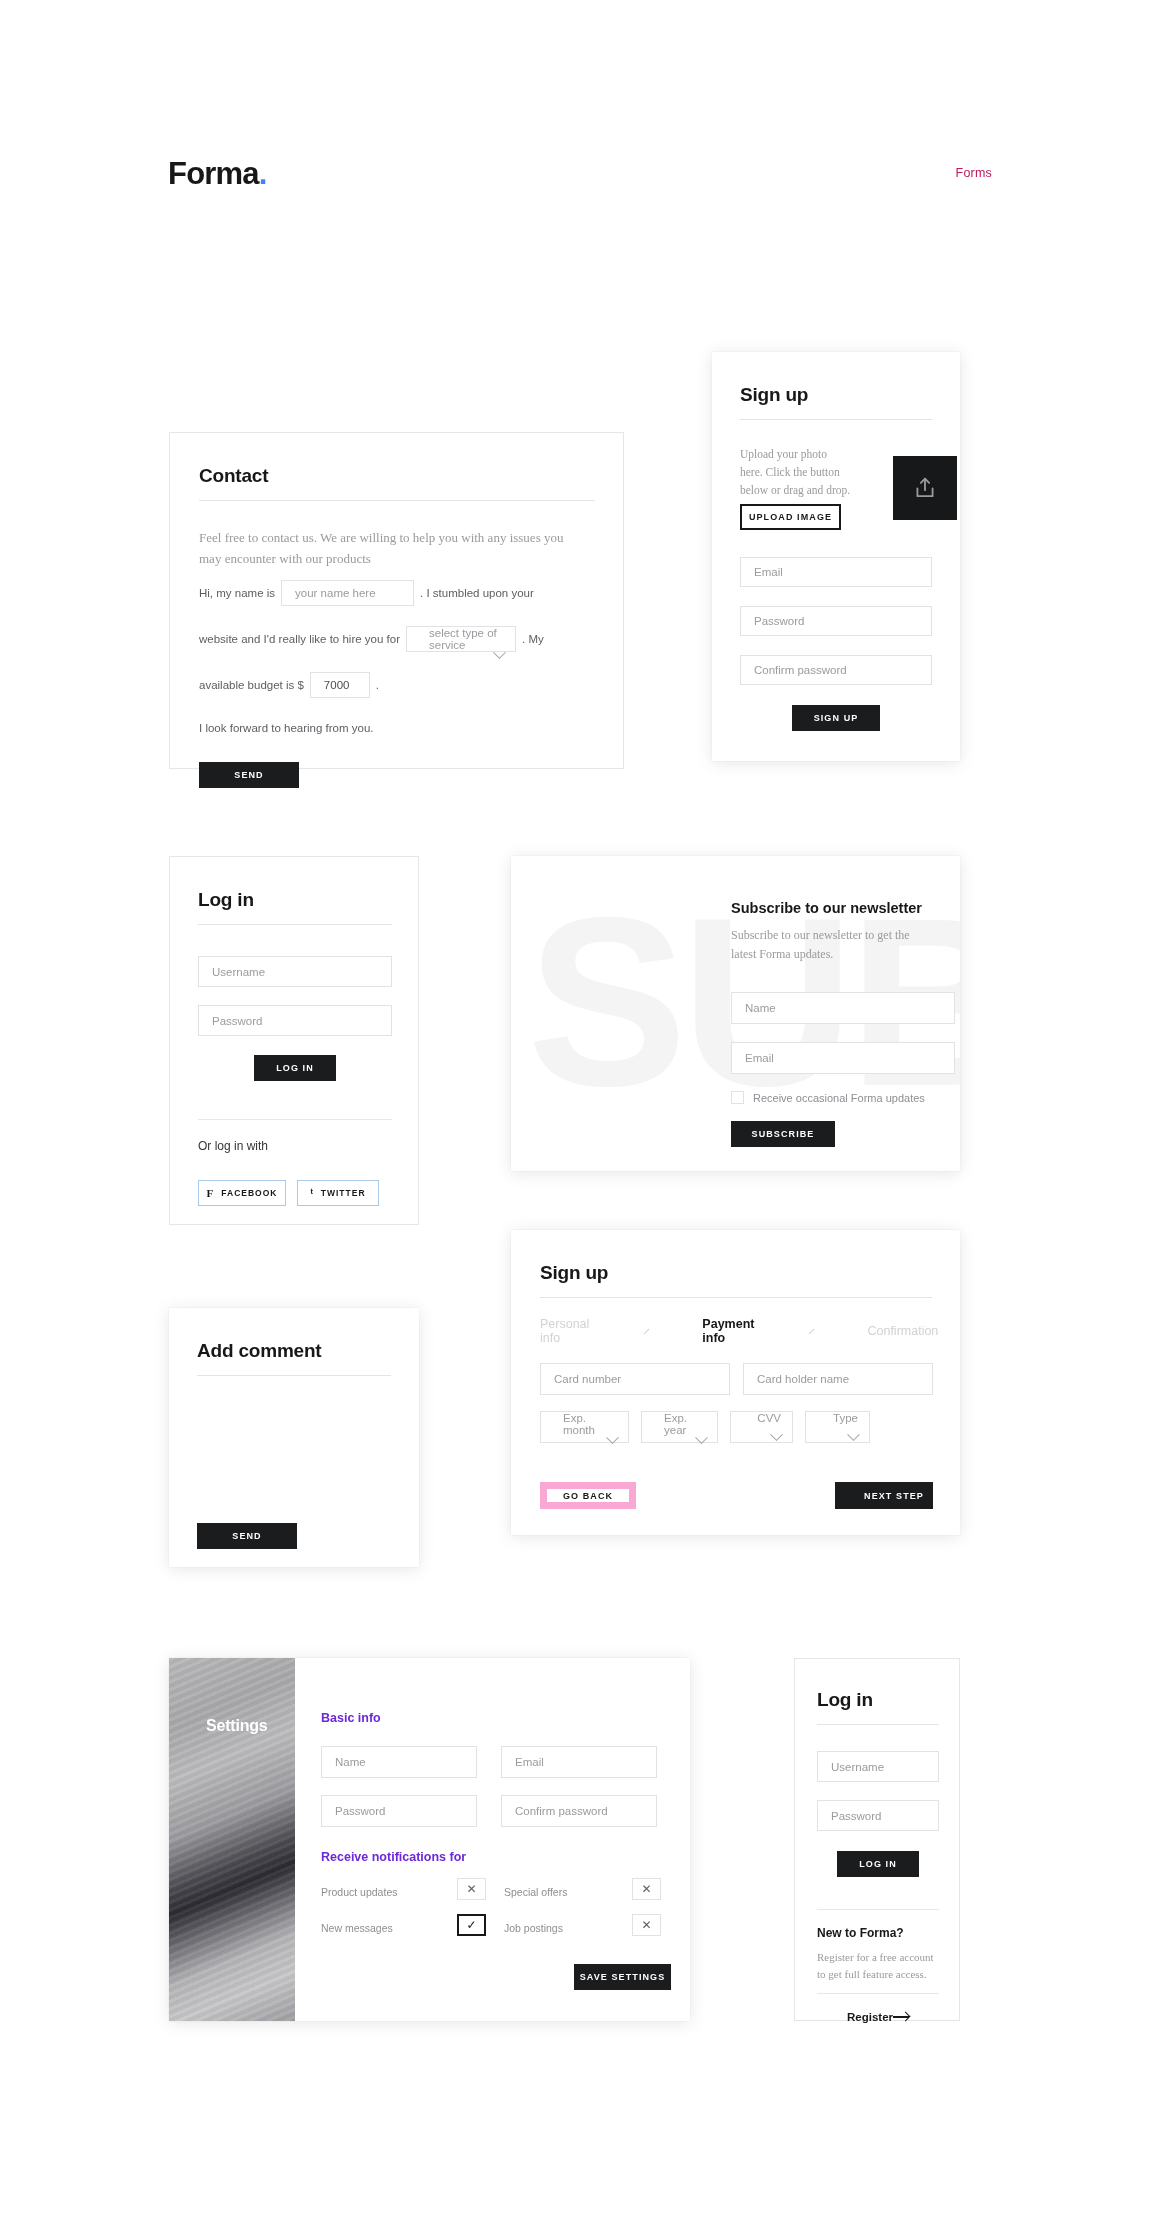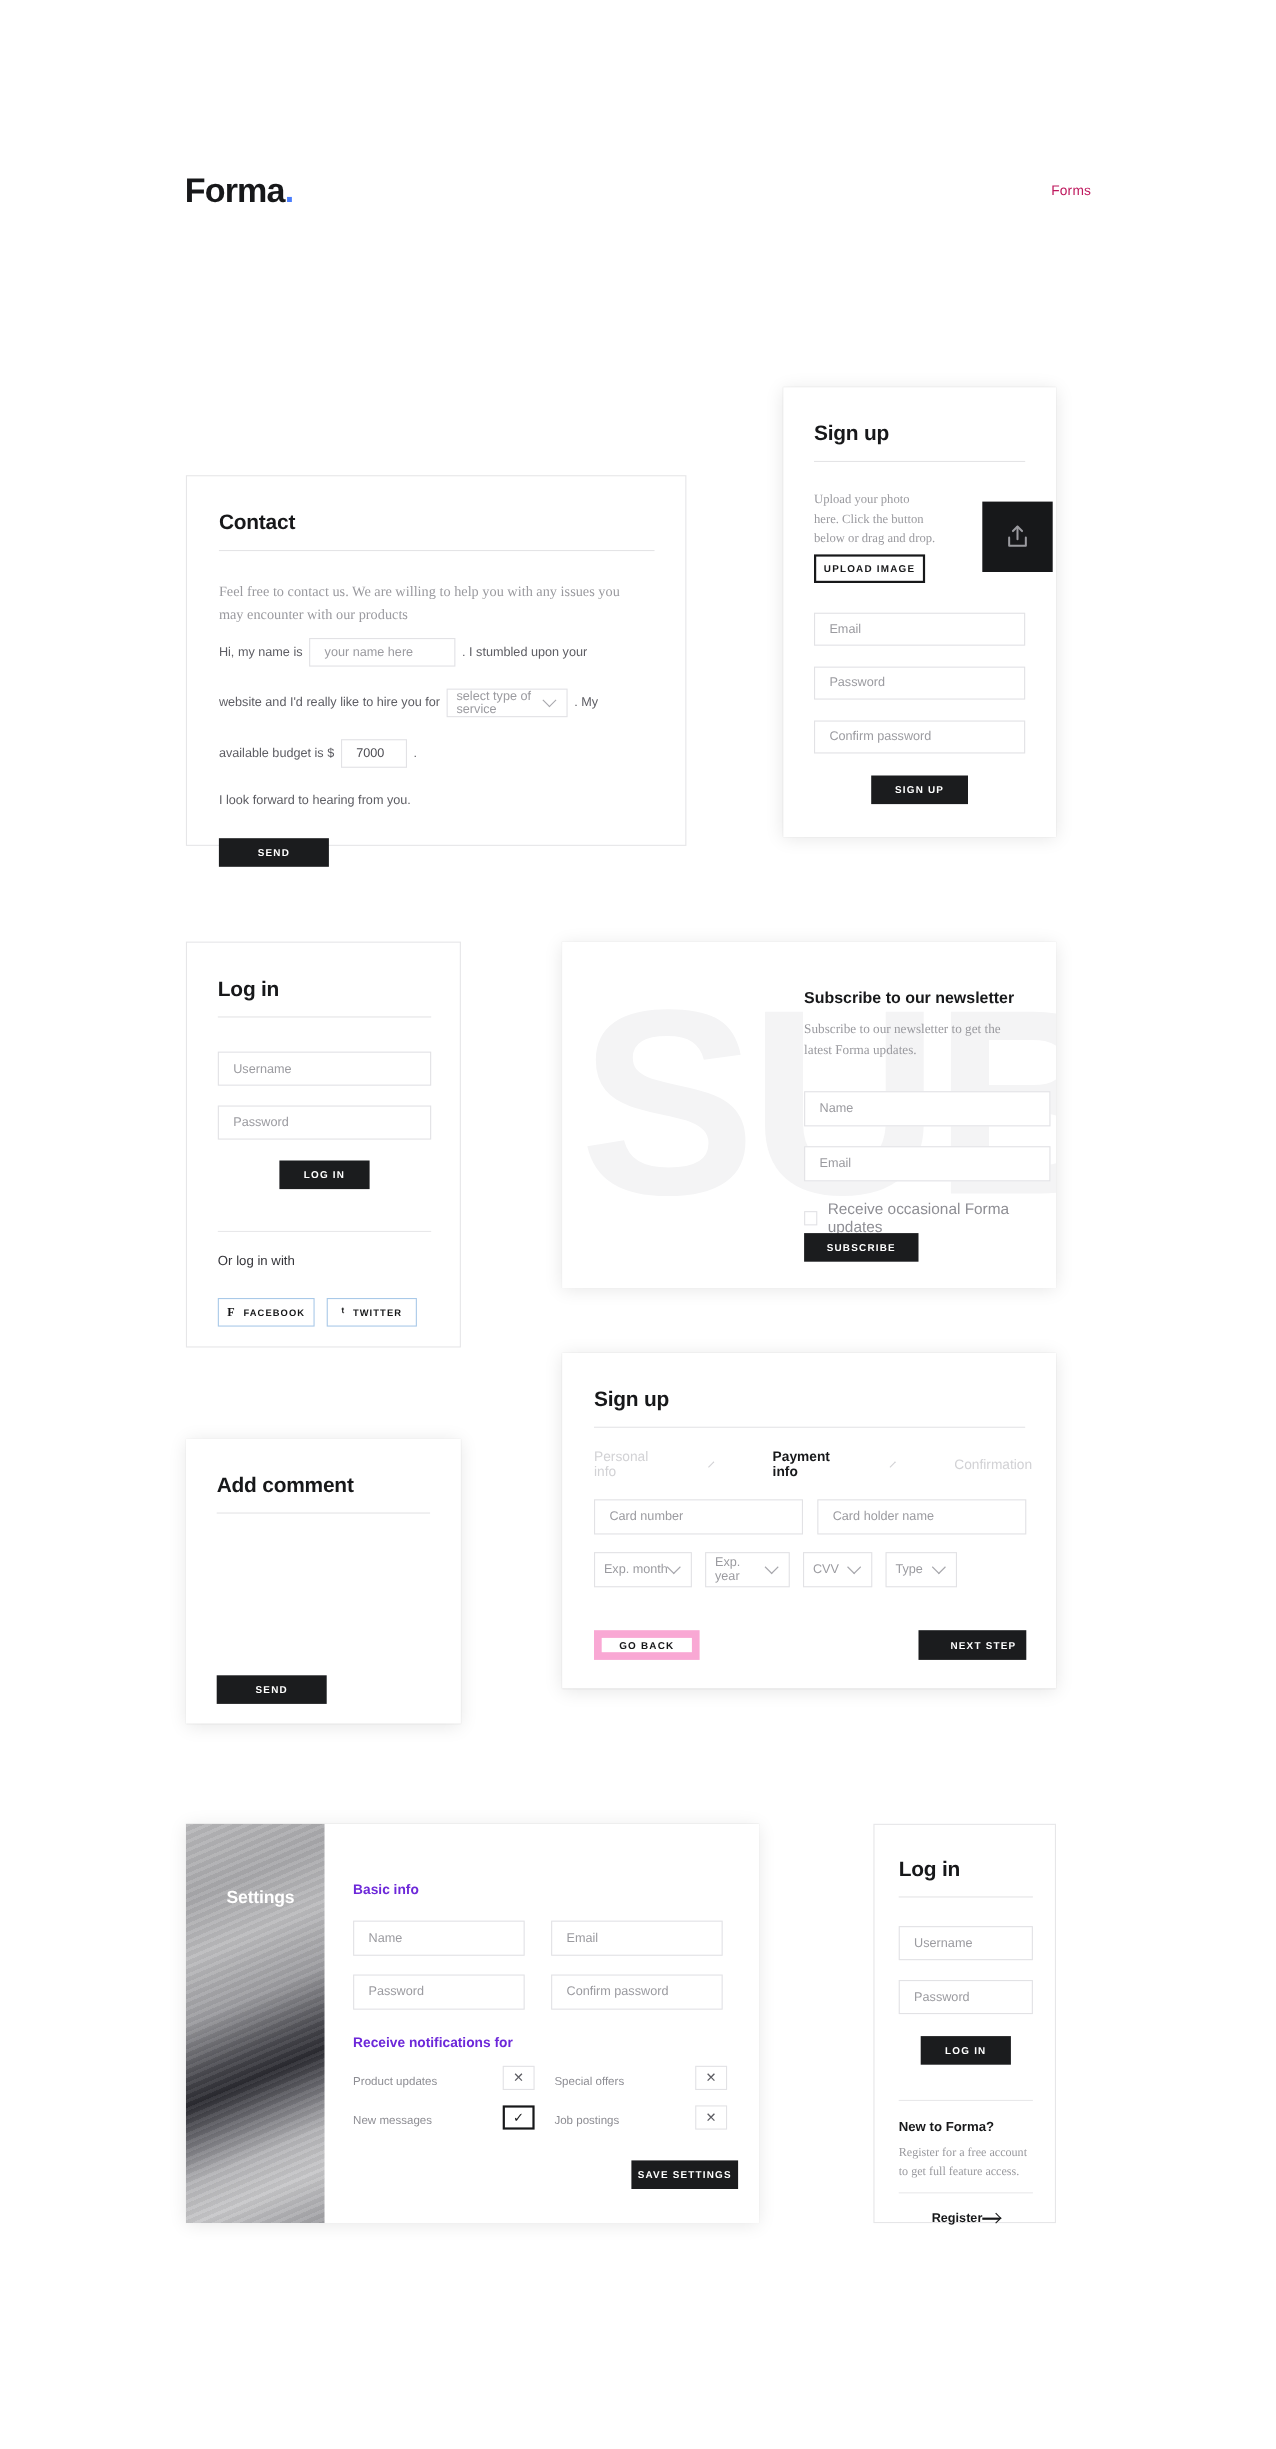--- a/index.html
+++ b/index.html
@@ -63,22 +63,23 @@
     font-family: "Liberation Sans", sans-serif;
     display: flex; align-items: center;
     padding: 0 13px;
   }
 
   .select {
     border: 1px solid #e2e2e5;
     background: #fff;
     color: #9b9ba0;
     font-size: 11.5px;
-    display: flex; align-items: center; justify-content: space-between;
-    padding: 0 11px 0 8px;
+    display: flex; align-items: flex-end; justify-content: space-between;
+    padding: 0 11px 0 22px;
+    flex-direction: column;
   }
   .chev {
     width: 9px; height: 9px; flex: 0 0 auto;
     border-right: 1.4px solid #a8a8ad;
     border-bottom: 1.4px solid #a8a8ad;
     transform: rotate(45deg) translate(-2px,-2px);
   }
 
   
   .btn {
@@ -264,21 +265,21 @@
     <div style="position:absolute; left:220px; top:44px; width:200px;">
       <div style="font-size:14.5px; font-weight:bold; color:#17181a;">Subscribe to our newsletter</div>
       <div class="serif" style="margin-top:10px; font-size:12px; line-height:1.6;">Subscribe to our newsletter to get the latest Forma updates.</div>
     </div>
 
     <span class="field" style="position:absolute; left:220px; top:136px; width:224px; height:32px;">Name</span>
     <span class="field" style="position:absolute; left:220px; top:186px; width:224px; height:32px;">Email</span>
 
     <div style="position:absolute; left:220px; top:235px; display:flex; align-items:center; gap:9px;">
       <span class="cbox" style="width:13px; height:13px;"></span>
-      <span style="font-size:14px; color:#8e8e94;">Receive occasional Forma updates</span>
+      <span style="font-size:11px; color:#8e8e94;">Receive occasional Forma updates</span>
     </div>
 
     <button class="btn btn-dark" style="position:absolute; left:220px; top:265px; width:104px; height:26px;">SUBSCRIBE</button>
   </div>
 
   <div class="card" style="left:169px; top:1308px; width:250px; height:259px;">
     <div style="position:absolute; left:28px; top:32px; width:194px;">
       <div class="card-title">Add comment</div>
       <div class="title-rule"></div>
     </div>

